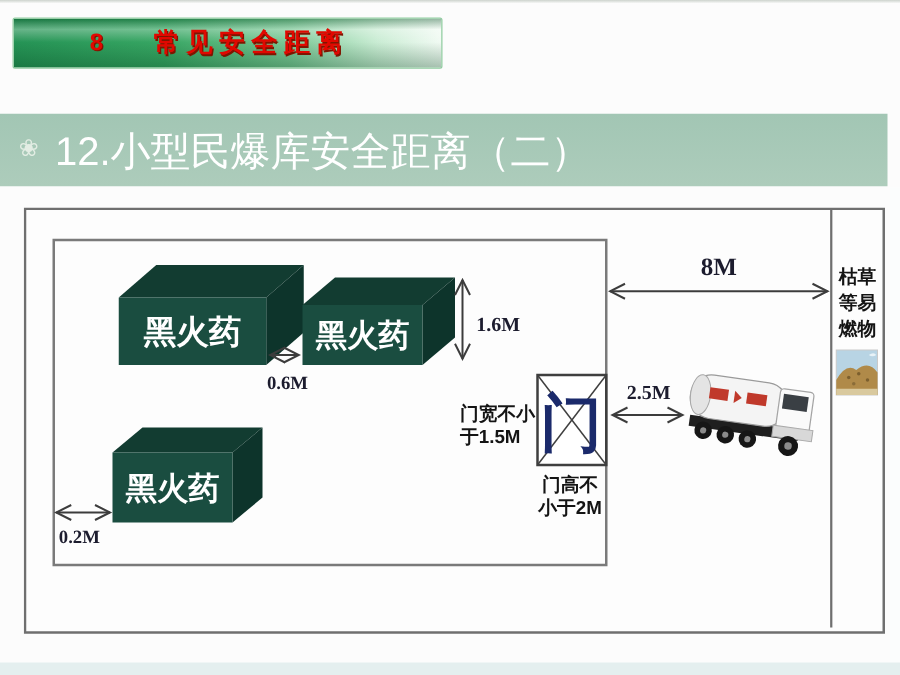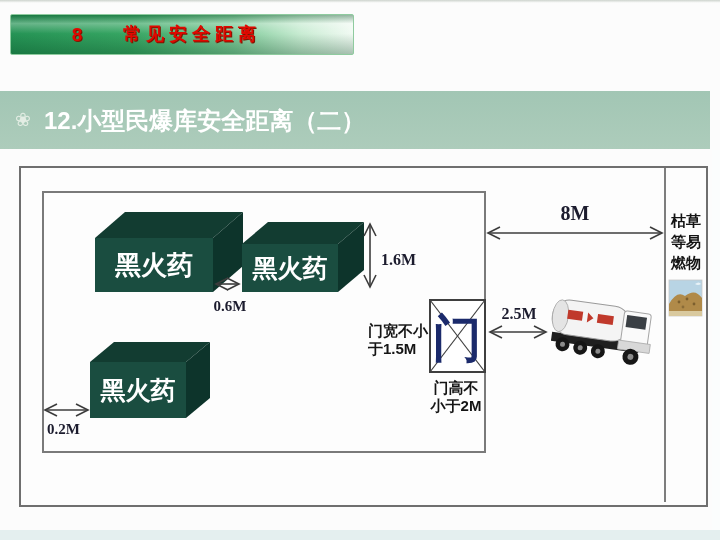--- a/index.html
+++ b/index.html
@@ -8,27 +8,27 @@
   .top-edge{position:absolute;top:0;left:0;width:720px;height:3px;
             background:linear-gradient(180deg,#cdd3cd,#ffffff);}
   
   .header-bar{position:absolute;left:10px;top:14px;width:344px;height:41px;box-sizing:border-box;
       border:1px solid #8fcb9f;border-radius:2px;
       background:
         linear-gradient(180deg, rgba(0,70,30,.38) 0%, rgba(255,255,255,.30) 22%, rgba(255,255,255,0) 48%, rgba(0,60,25,.30) 100%),
         linear-gradient(90deg, #259355 0%, #37a663 35%, #7cc997 65%, #c9ecd3 85%, #f1faf3 100%);}
   .hnum{position:absolute;left:56px;top:0;width:20px;line-height:39px;text-align:center;
         font-size:19px;font-weight:bold;color:#e10800;text-shadow:1px 1px 0 #7e1500;}
-  .htitle{position:absolute;left:112px;top:0;line-height:39px;font-size:18px;font-weight:bold;
+  .htitle{position:absolute;left:112px;top:0;line-height:39px;font-size:21px;font-weight:bold;
         letter-spacing:5px;color:#e10800;text-shadow:1px 1px 0 #7e1500;}
   
   .title-bar{position:absolute;left:0;top:91px;width:710px;height:58px;
         background:linear-gradient(180deg,#a2c6b4,#adccbb);}
   .ticon{position:absolute;left:15px;top:0;line-height:58px;font-size:19px;color:#eef4ec;opacity:.85;}
-  .ttext{position:absolute;left:44px;top:0;line-height:60px;font-size:24px;font-weight:bold;color:#ffffff;}
+  .ttext{position:absolute;left:44px;top:0;line-height:60px;font-size:32px;font-weight:normal;color:#ffffff;}
   
   .diagram{position:absolute;left:19px;top:166px;width:690px;height:342px;}
   .bottom-strip{position:absolute;left:0;top:530px;width:720px;height:10px;background:#e4efef;}
   .right-strip{position:absolute;left:712px;top:150px;width:8px;height:380px;background:#fbfdfd;}
   
   .m-label{font-family:"Liberation Serif","DejaVu Serif",serif;font-weight:bold;fill:#1c1c2e;}
   .cn-label{font-family:"Liberation Sans","DejaVu Sans",sans-serif;font-weight:bold;fill:#141414;}
   .box-label{font-family:"Liberation Sans","DejaVu Sans",sans-serif;font-weight:bold;fill:#ffffff;}
   .door-char{font-family:"Liberation Serif","DejaVu Serif",serif;font-weight:bold;fill:#1b2a6b;}
 </style>

